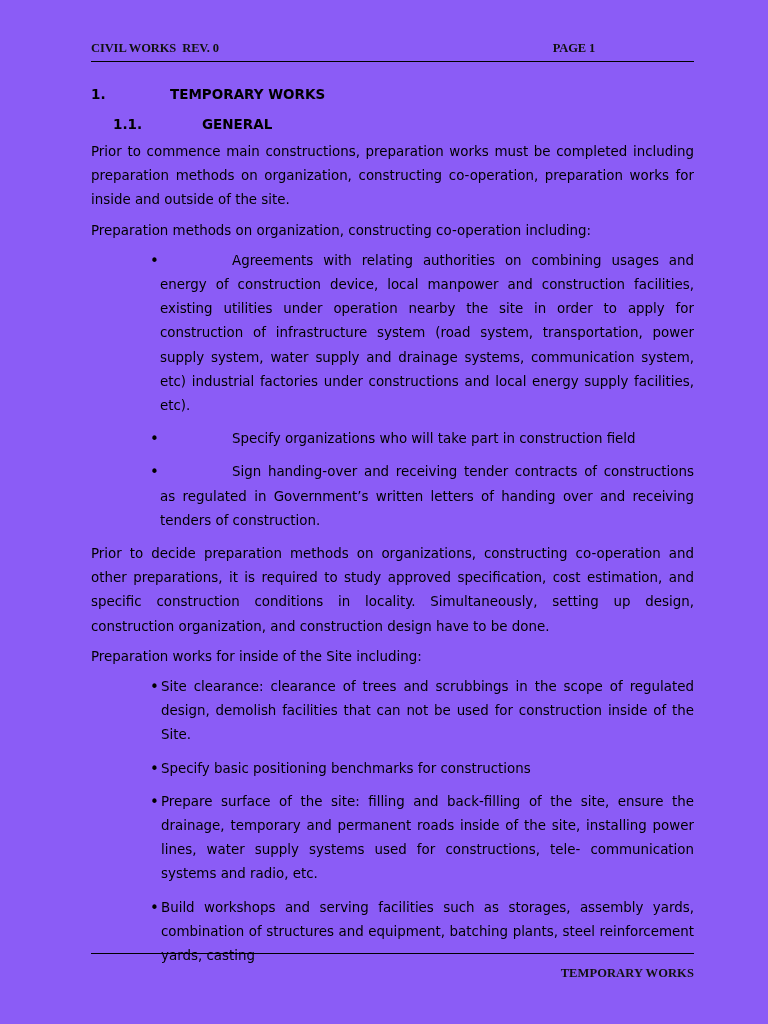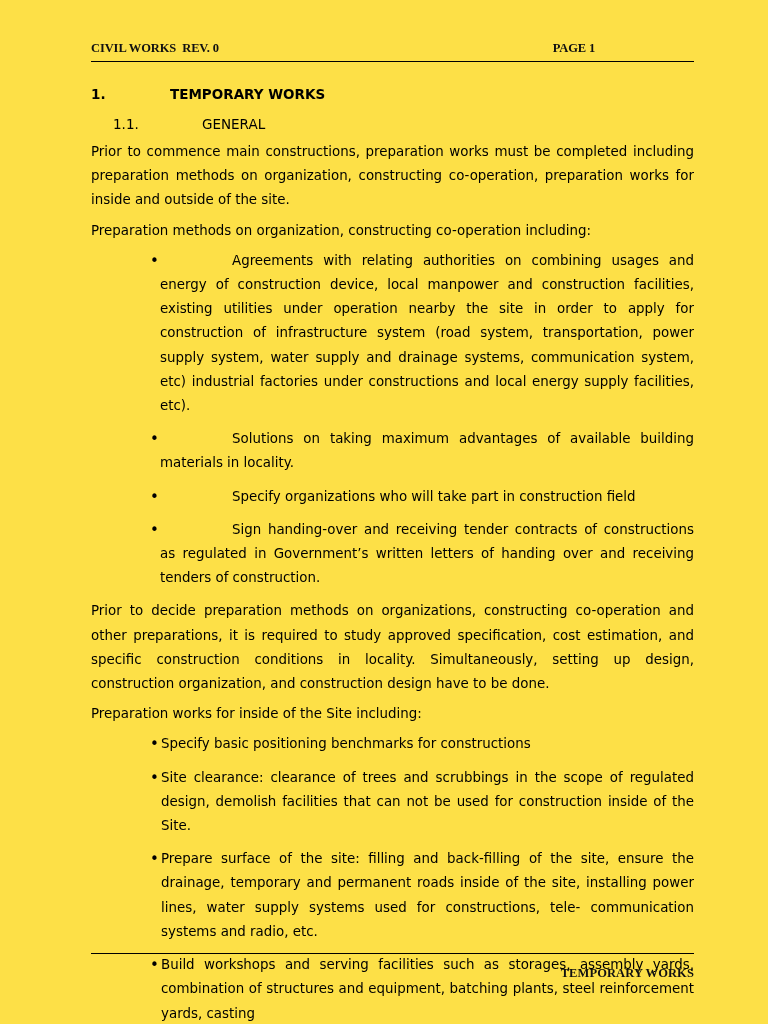--- a/index.html
+++ b/index.html
@@ -16,21 +16,21 @@
     color: #000000;
     -webkit-font-smoothing: antialiased;
   }
 
   .page {
     position: absolute;
     left: 0;
     top: 0;
     width: 768px;
     height: 1024px;
-    background: #fde047;
+    background: #8b5cf6;
   }
 
   
   .page-header {
     position: absolute;
     left: 91px;
     top: 41px;
     width: 603px;
     height: 20px;
   }
@@ -82,21 +82,21 @@
     font-weight: bold;
     font-size: 13.5px;
     line-height: 24px;
     margin: 0 0 4px 0;
   }
   .h1 .num { width: 79px; flex: 0 0 79px; }
 
   .h2 {
     display: flex;
     font-family: "DejaVu Sans", sans-serif;
-    font-weight: normal;
+    font-weight: bold;
     font-size: 13.5px;
     line-height: 24px;
     margin: 6px 0 4px 0;
     padding-left: 22px;
   }
   .h2 .num { width: 89px; flex: 0 0 89px; }
 
   p.para {
     font-size: 13.4px;
     line-height: 24.2px;
@@ -202,32 +202,31 @@
       <span>GENERAL</span>
     </div>
 
 
     <p class="para">Prior to commence main constructions, preparation works must be completed including preparation methods on organization, constructing co-operation, preparation works for inside and outside of the site.</p>
 
     <p class="para nojust">Preparation methods on organization, constructing co-operation including:</p>
 
     <ul class="list-tab">
       <li><span class="tab"></span><span>Agreements with relating authorities on combining usages and energy of construction device, local manpower and construction facilities, existing utilities under operation nearby the site in order to apply for construction of infrastructure system (road system, transportation, power supply system, water supply and drainage systems, communication system, etc) industrial factories under constructions and local energy supply facilities, etc).</span></li>
-      <li><span class="tab"></span><span>Solutions on taking maximum advantages of available building materials in locality.</span></li>
       <li><span class="tab"></span><span>Specify organizations who will take part in construction field</span></li>
       <li><span class="tab"></span><span>Sign handing-over and receiving tender contracts of constructions as regulated in Government’s written letters of handing over and receiving tenders of construction.</span></li>
     </ul>
 
     <p class="para">Prior to decide preparation methods on organizations, constructing co-operation and other preparations, it is required to study approved specification, cost estimation, and specific construction conditions in locality. Simultaneously, setting up design, construction organization, and construction design have to be done.</p>
 
     <p class="para nojust">Preparation works for inside of the Site including:</p>
 
     <ul class="list-tight">
+      <li>Site clearance: clearance of trees and scrubbings in the scope of regulated design, demolish facilities that can not be used for construction inside of the Site.</li>
       <li>Specify basic positioning benchmarks for constructions</li>
-      <li>Site clearance: clearance of trees and scrubbings in the scope of regulated design, demolish facilities that can not be used for construction inside of the Site.</li>
       <li>Prepare surface of the site: filling and back-filling of the site, ensure the drainage, temporary and permanent roads inside of the site, installing power lines, water supply systems used for constructions, tele- communication systems and radio, etc.</li>
       <li>Build workshops and serving facilities such as storages, assembly yards, combination of structures and equipment, batching plants, steel reinforcement yards, casting</li>
     </ul>
 
   </div>
 
   <div class="footer-rule"></div>
   <div class="page-footer">TEMPORARY WORKS</div>
 
 </div>

